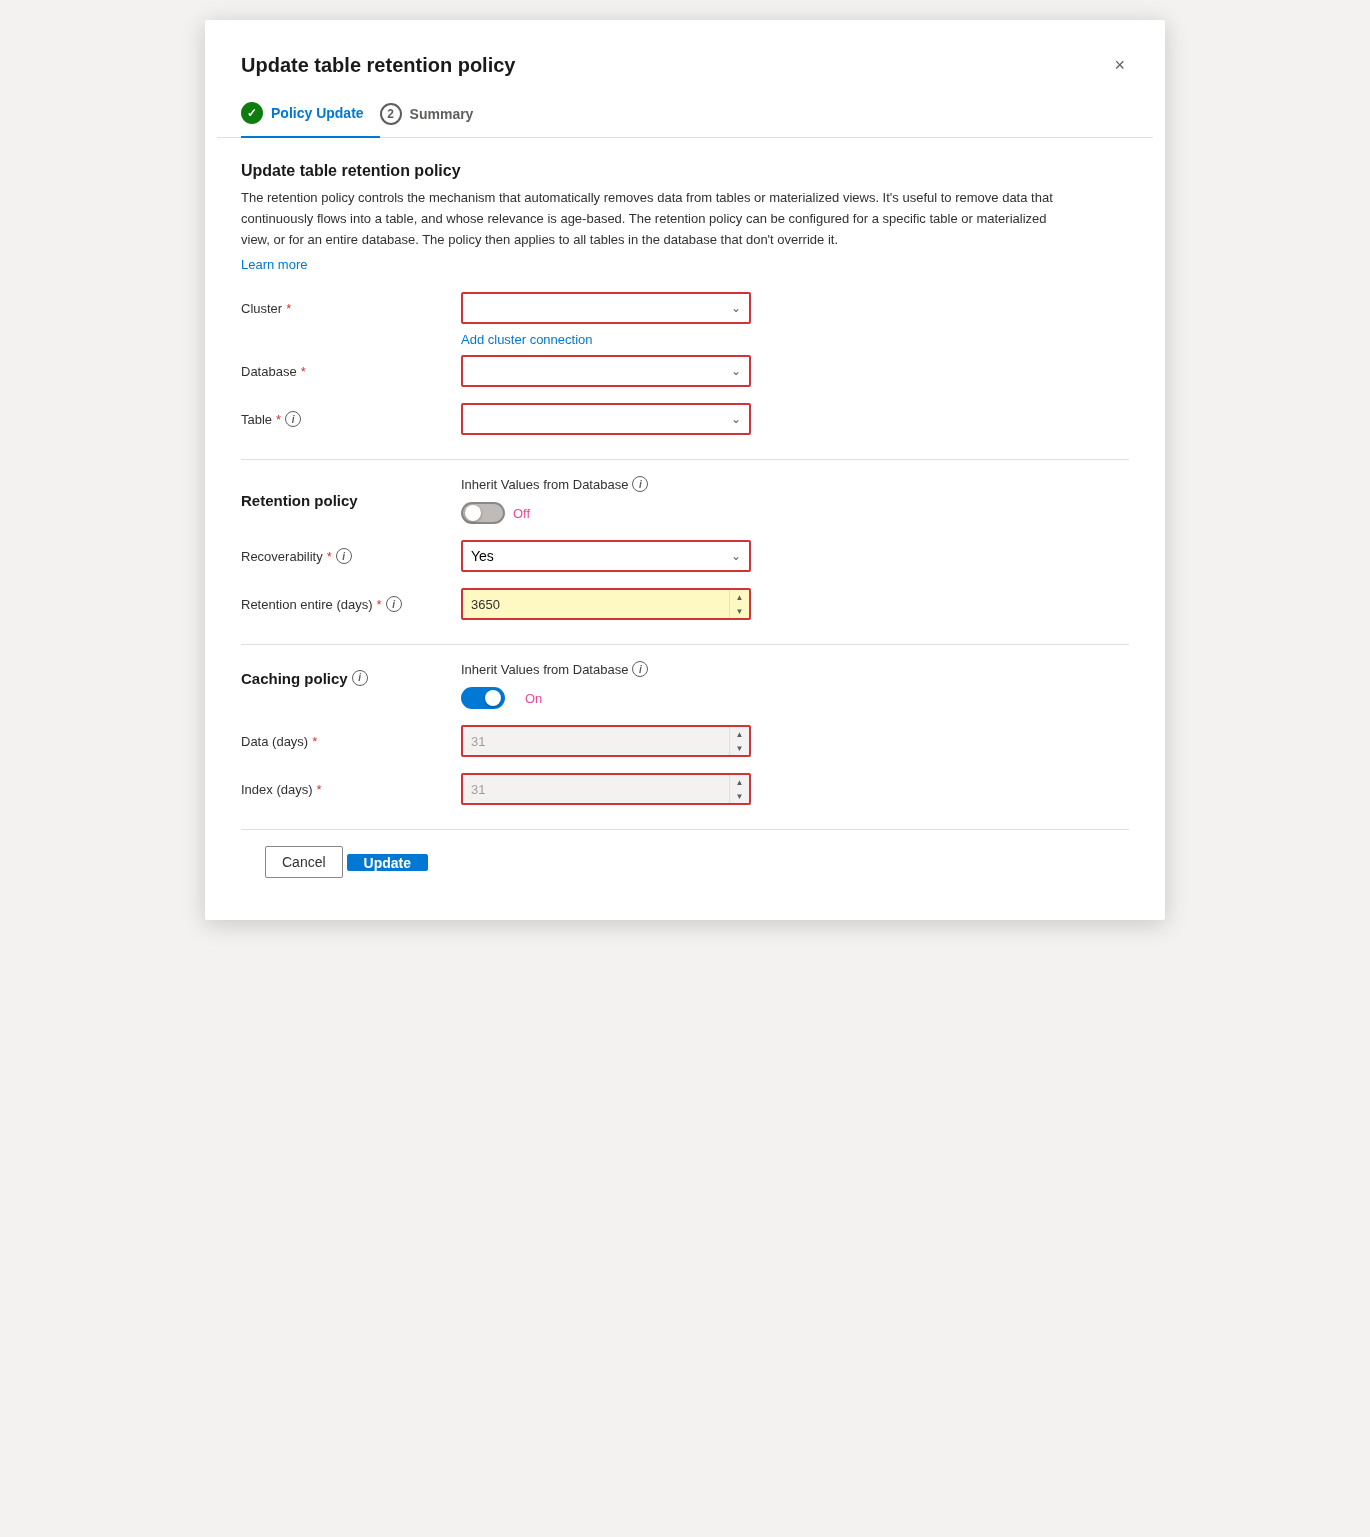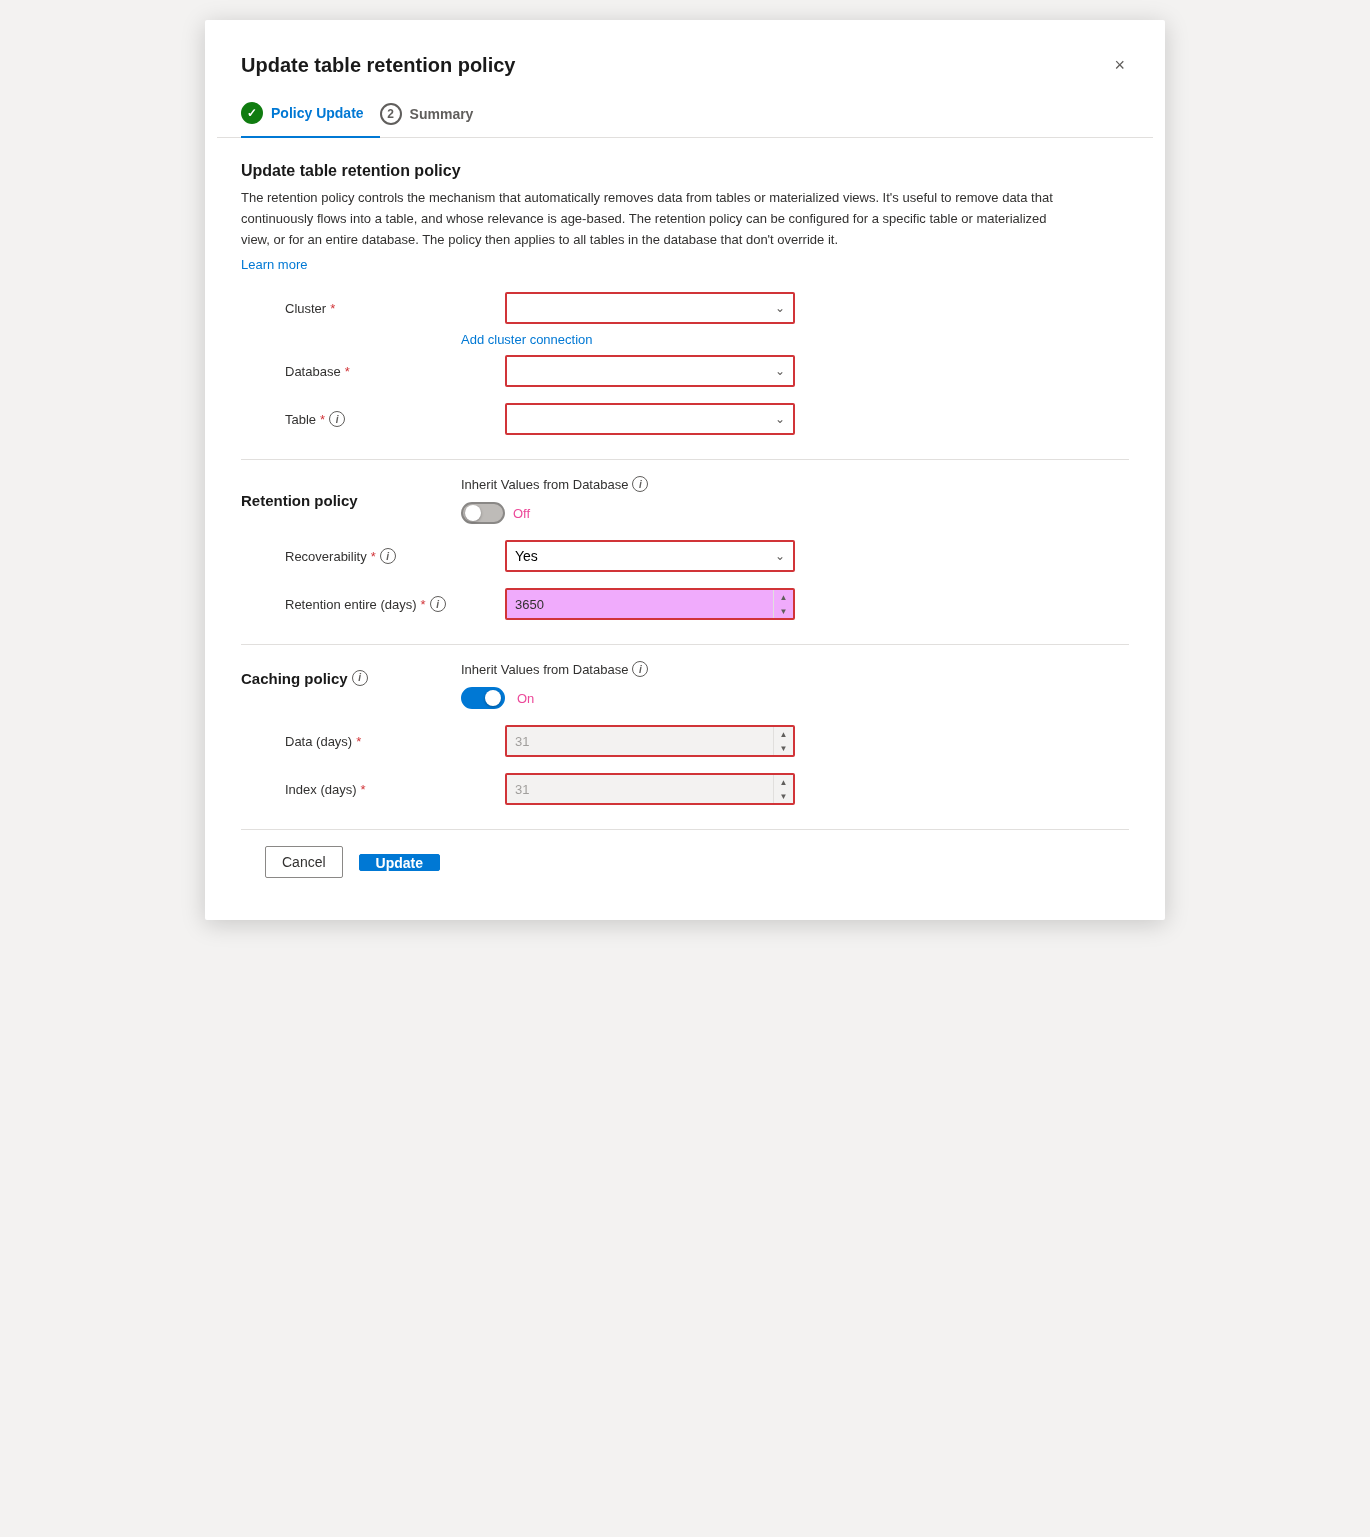--- a/index.html
+++ b/index.html
@@ -129,21 +129,20 @@
       gap: 0;
     }
     .form-label {
       width: 220px;
       min-width: 220px;
       font-size: 13px;
       color: #323130;
       display: flex;
       align-items: center;
       gap: 4px;
-      margin-left: 44px;
     }
     .required-star {
       color: #d13438;
     }
     .info-icon {
       display: inline-flex;
       align-items: center;
       justify-content: center;
       width: 16px;
       height: 16px;
@@ -244,21 +243,21 @@
     }
 
     
     .number-input-wrapper {
       width: 290px;
       height: 32px;
       border: 2px solid #d13438;
       border-radius: 2px;
       display: flex;
       align-items: center;
-      background: #f0abfc;
+      background: #fef9c3;
       overflow: hidden;
     }
     .number-input-wrapper.disabled {
       background: #f3f2f1;
       border-color: #d13438;
     }
     .number-input-field {
       flex: 1;
       border: none;
       padding: 0 8px;
@@ -287,21 +286,21 @@
       justify-content: center;
       font-size: 8px;
       color: #605e5c;
       padding: 0;
     }
 
     
     .dialog-footer {
       display: flex;
       align-items: center;
-      gap: 16px;
+      gap: 4px;
       padding: 16px 24px;
       border-top: 1px solid #e1dfdd;
       margin-top: 24px;
     }
     .btn-cancel {
       height: 32px;
       padding: 0 16px;
       background: #fff;
       border: 1px solid #8a8886;
       border-radius: 2px;
@@ -452,21 +451,21 @@
           <span class="info-icon">i</span>
         </span>
       </div>
       <div style="display:flex;flex-direction:column;gap:10px;">
         <div style="display:flex;align-items:center;gap:8px;">
           <span class="inherit-label">
             <span>Inherit Values from Database</span>
             <span class="info-icon">i</span>
           </span>
         </div>
-        <div style="display:flex;align-items:center;gap:12px;">
+        <div style="display:flex;align-items:center;gap:20px;">
           <div class="toggle-switch">
             <div class="toggle-track on">
               <div class="toggle-thumb"></div>
             </div>
           </div>
           <span class="toggle-state-label">On</span>
         </div>
       </div>
     </div>
 

